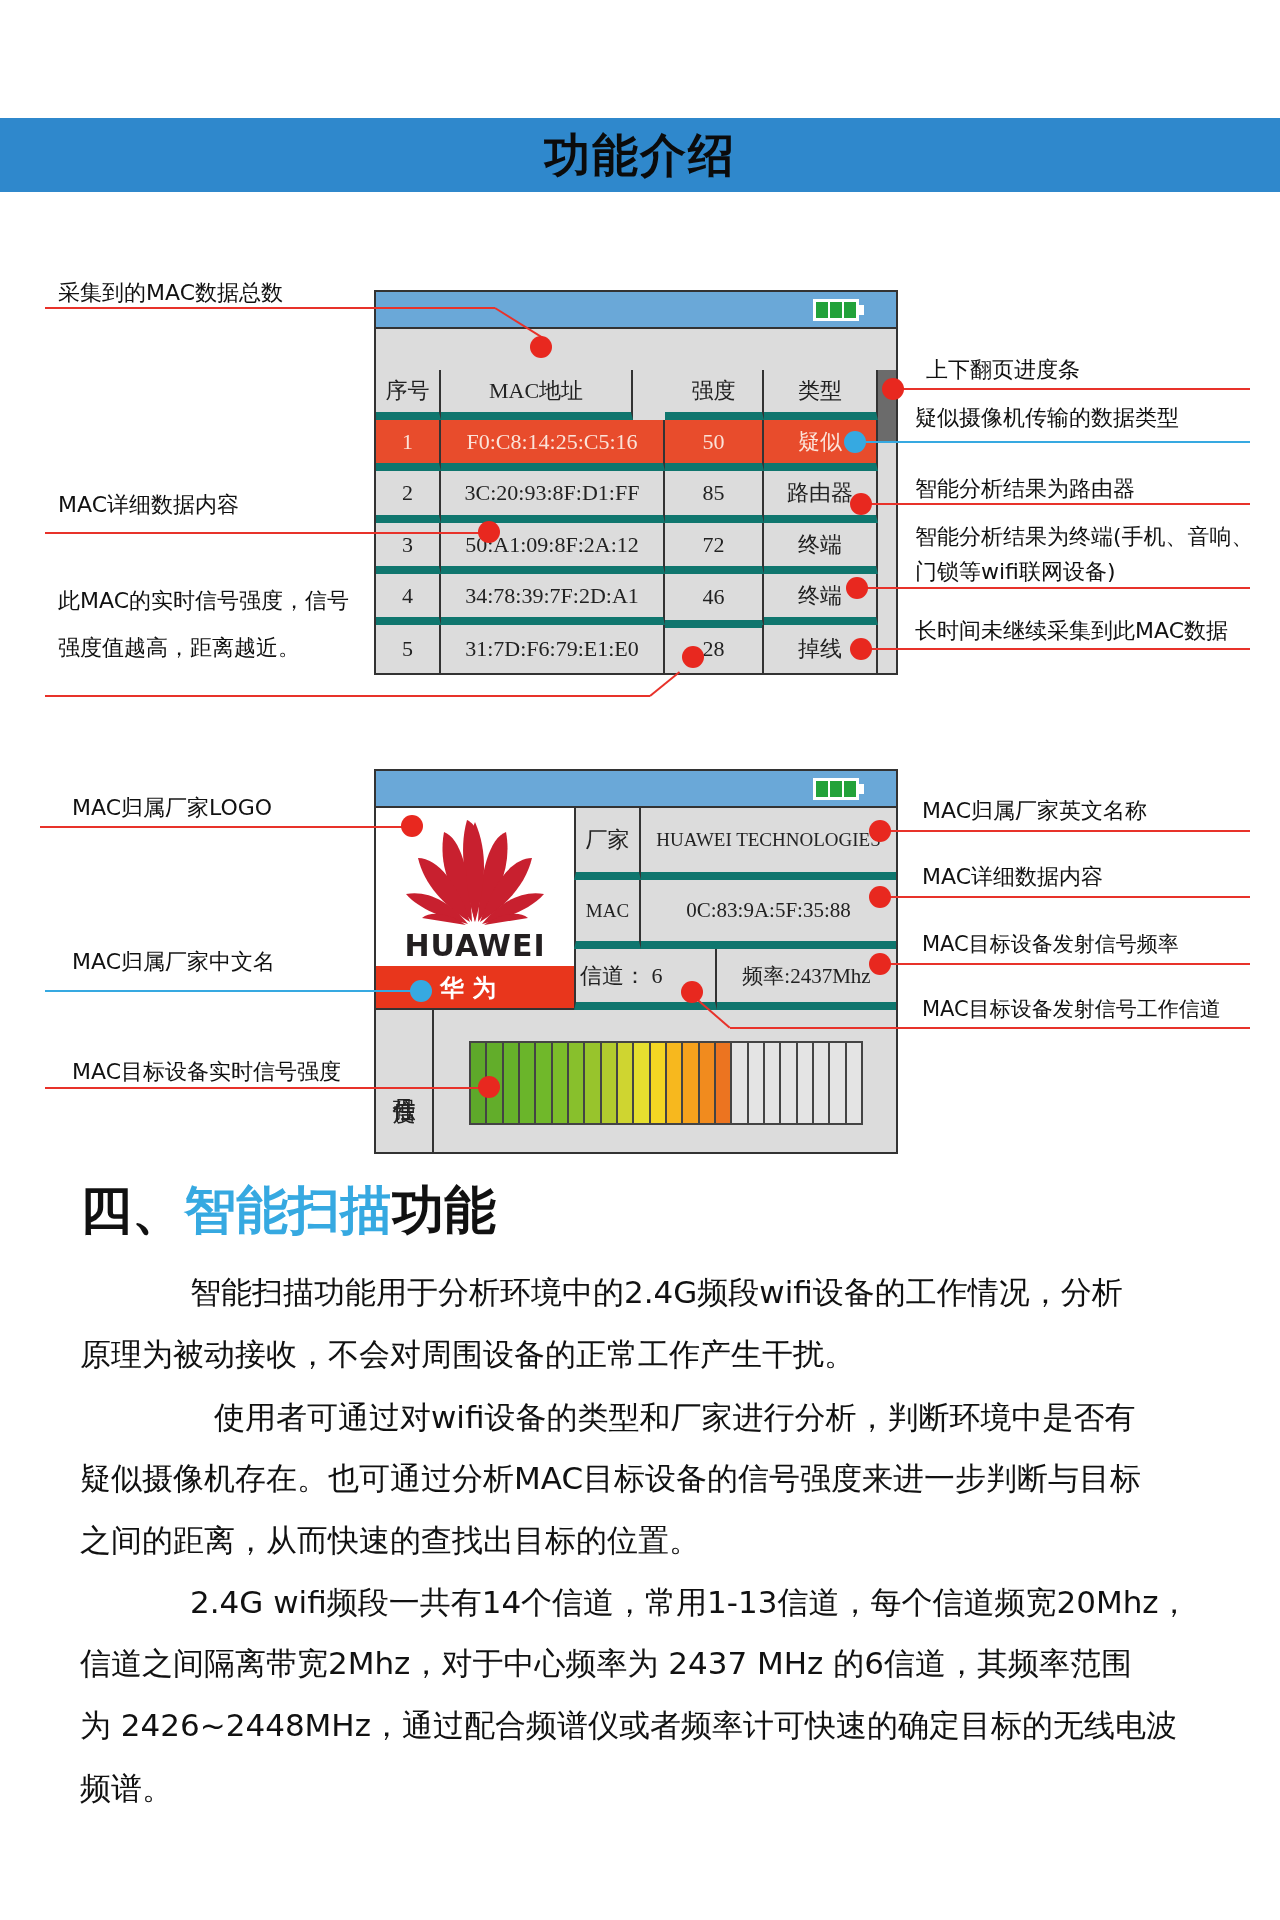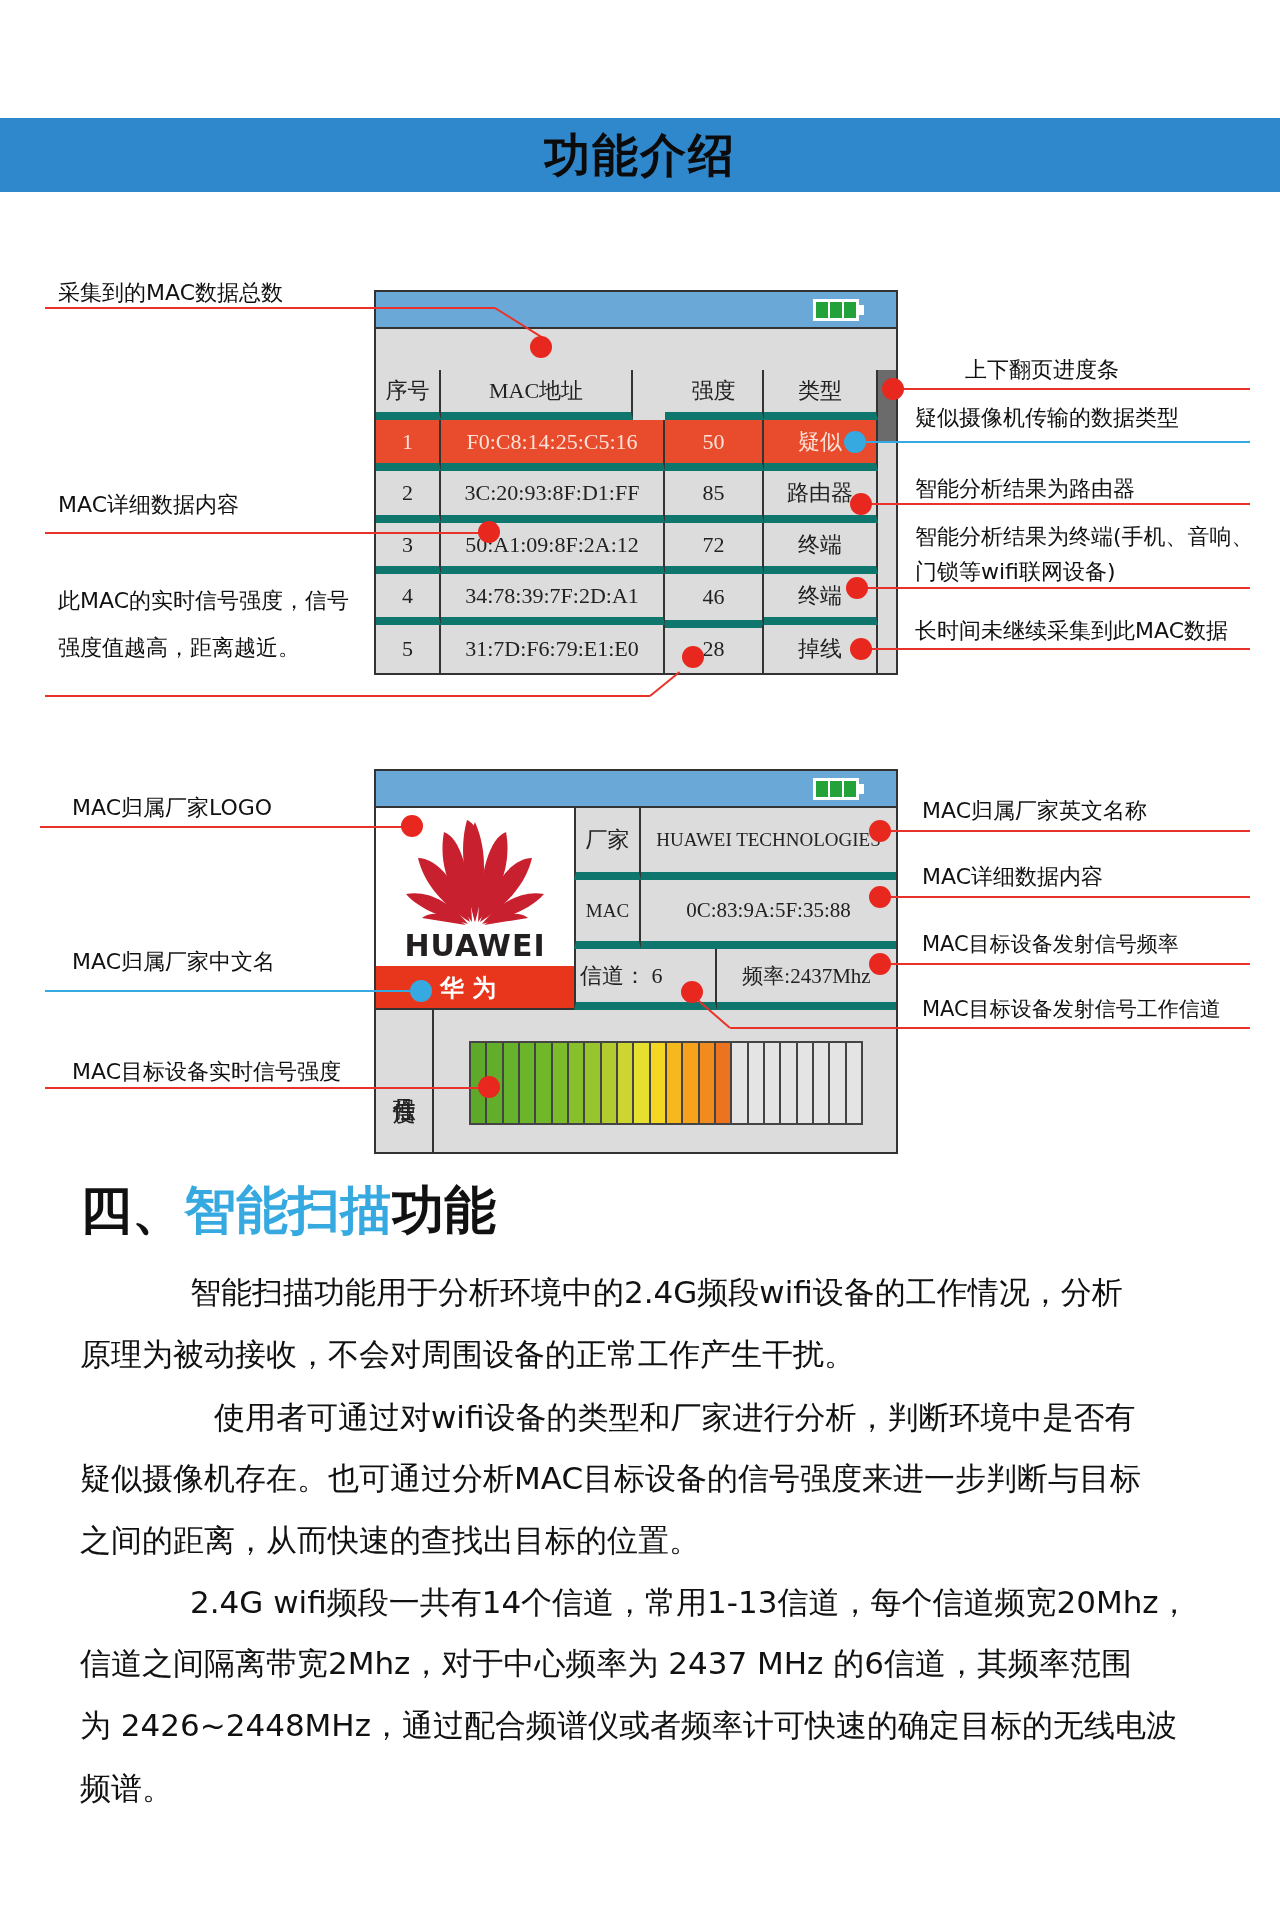--- a/index.html
+++ b/index.html
@@ -97,21 +97,21 @@
 <div class="abs note" style="left:58px;top:490px;">MAC详细数据内容</div>
 <div class="abs line" style="left:45px;top:532px;width:444px;"></div>
 <div class="abs dot" style="left:489px;top:532px;"></div>
 
 <div class="abs note" style="left:58px;top:586px;">此MAC的实时信号强度，信号</div>
 <div class="abs note" style="left:58px;top:633px;">强度值越高，距离越近。</div>
 <div class="abs line" style="left:45px;top:695px;width:605px;"></div>
 <div class="abs slant" style="left:650px;top:695px;width:38px;transform:rotate(-39deg);"></div>
 <div class="abs dot" style="left:693px;top:657px;"></div>
 
-<div class="abs note" style="left:965px;top:355px;">上下翻页进度条</div>
+<div class="abs note" style="left:926px;top:355px;">上下翻页进度条</div>
 <div class="abs line" style="left:893px;top:388px;width:357px;"></div>
 <div class="abs dot" style="left:893px;top:389px;"></div>
 
 <div class="abs note" style="left:915px;top:403px;">疑似摄像机传输的数据类型</div>
 <div class="abs line blue" style="left:855px;top:441px;width:395px;"></div>
 <div class="abs dot blue" style="left:855px;top:442px;"></div>
 
 <div class="abs note" style="left:915px;top:474px;">智能分析结果为路由器</div>
 <div class="abs line" style="left:861px;top:503px;width:389px;"></div>
 <div class="abs dot" style="left:861px;top:504px;"></div>

